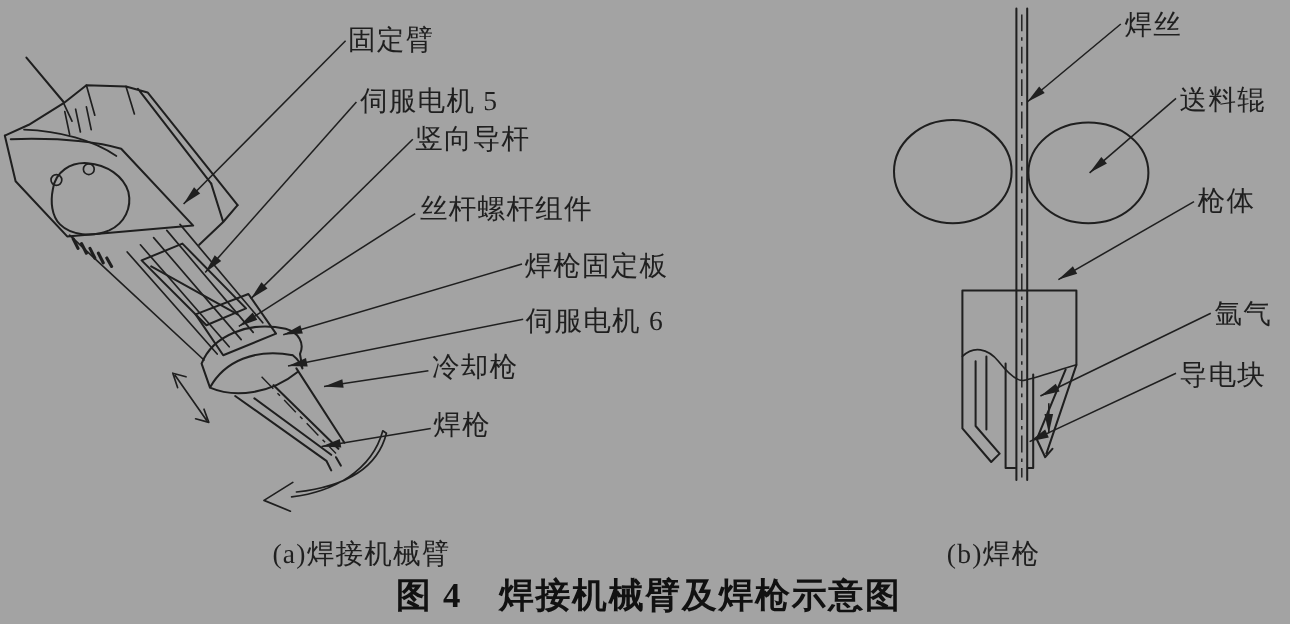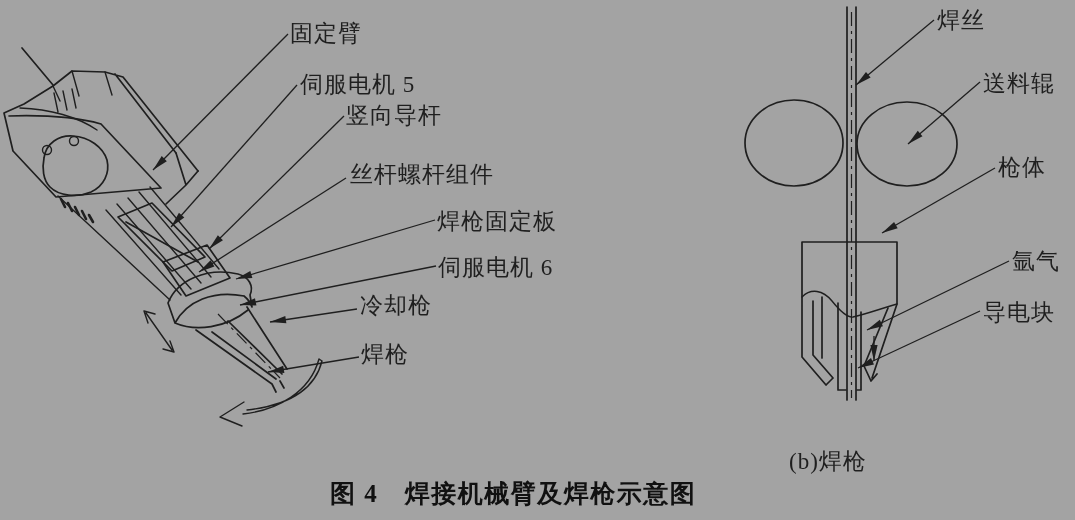--- a/index.html
+++ b/index.html
@@ -14,21 +14,21 @@
   .canvas svg{position:absolute;left:0;top:0;}
   .fig-caption{
     position:absolute;
     font-size:23px;
     letter-spacing:1px;
     white-space:nowrap;
     color:#1f1f1f;
   }
   .fig-title{
     position:absolute;
-    font-size:25px;
+    font-size:29px;
     font-weight:bold;
     letter-spacing:1.5px;
     white-space:nowrap;
     color:#111111;
   }
   .diagram-line{stroke:#1f1f1f;fill:none;stroke-width:1.7;stroke-linecap:round;stroke-linejoin:round;}
   .thin{stroke-width:1.4;}
   .thick{stroke-width:2.6;}
   .leader{stroke:#1f1f1f;fill:none;stroke-width:1.3;}
   .axis{stroke:#1f1f1f;fill:none;stroke-width:1.2;stroke-dasharray:14 5 3 5;}
@@ -137,16 +137,17 @@
       <path class="leader" marker-end="url(#ah)" d="M980,311 L858,368"></path>
 
       <text class="svg-label" x="937" y="28">焊丝</text>
       <text class="svg-label" x="983" y="91">送料辊</text>
       <text class="svg-label" x="998" y="175">枪体</text>
       <text class="svg-label" x="1012" y="269">氩气</text>
       <text class="svg-label" x="983" y="320">导电块</text>
     </g>
   </svg>
 
+  <div class="fig-caption" style="left:227px;top:446px;">(a)焊接机械臂</div>
   <div class="fig-caption" style="left:789px;top:446px;">(b)焊枪</div>
   <div class="fig-title" style="left:330px;top:477px;">图 4　焊接机械臂及焊枪示意图</div>
 
 </div>
 
 </body></html>

